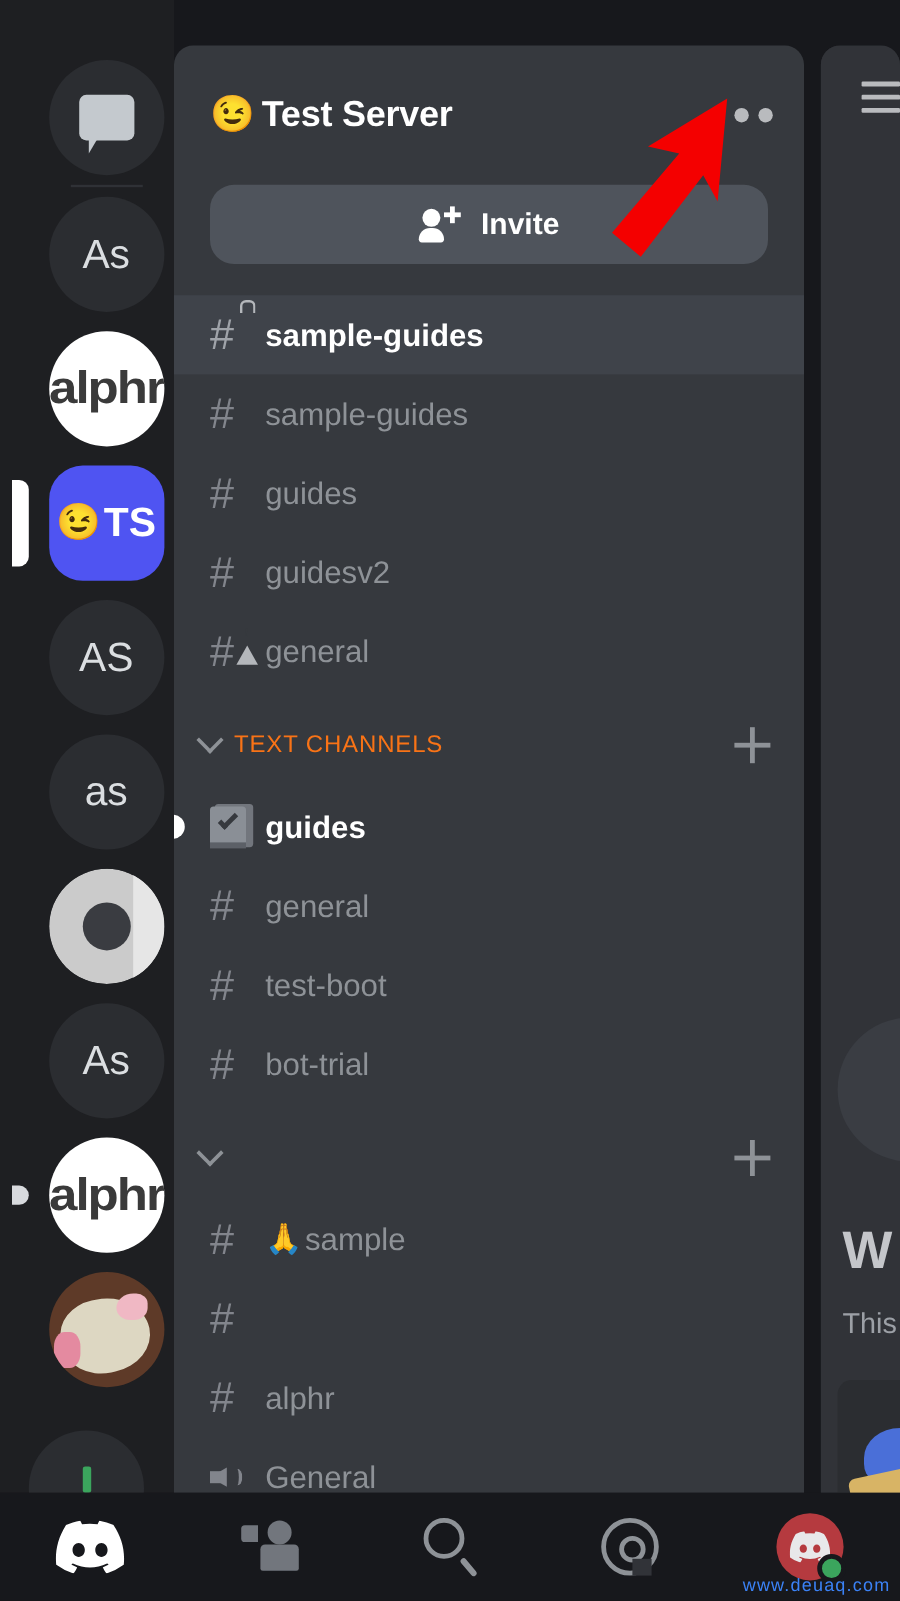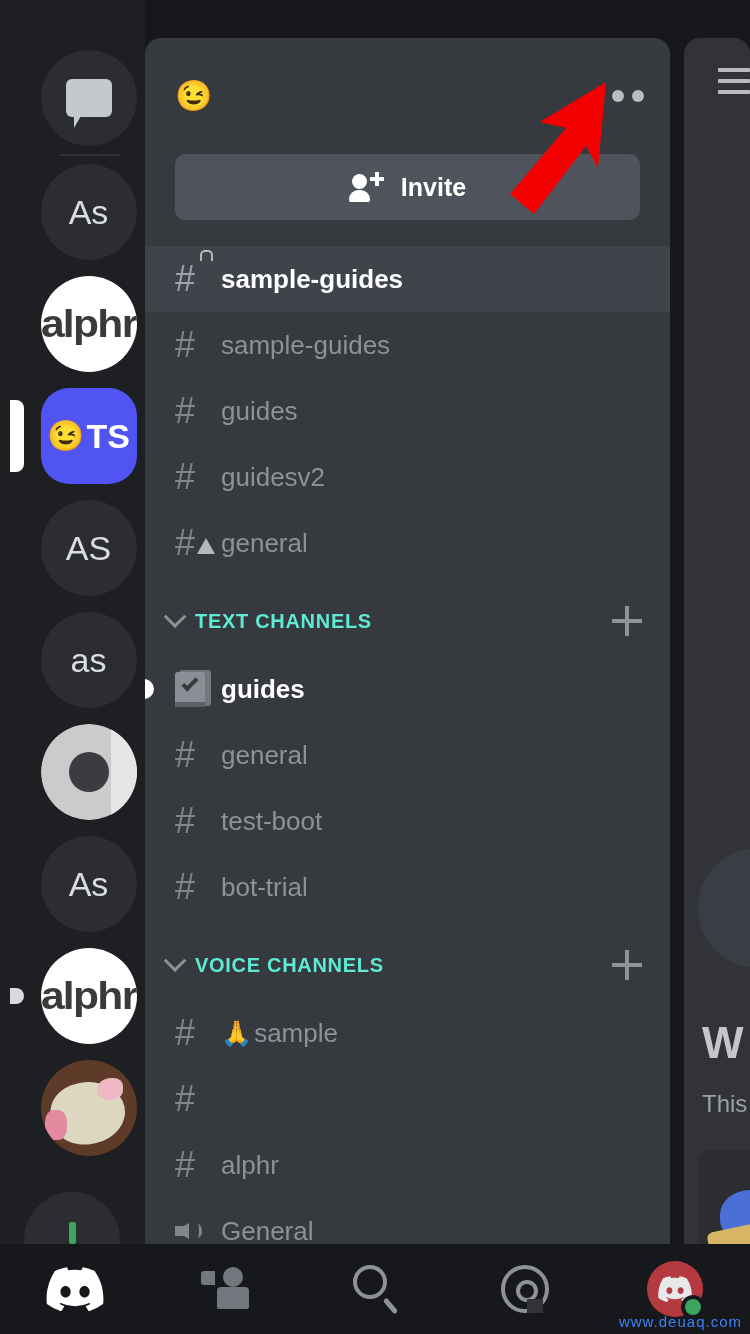--- a/index.html
+++ b/index.html
@@ -148,21 +148,21 @@
     padding: 8px 4px;
   }
   .more-btn i {
     width: 12px; height: 12px; border-radius: 50%;
     background: #b9bbbe; display: block;
   }
   .invite-btn {
     margin: 0 30px;
     height: 66px;
     background: #4f545c;
-    border-radius: 10px;
+    border-radius: 20px;
     display: flex; align-items: center; justify-content: center;
     gap: 18px;
   }
   .invite-label { color: #ffffff; font-size: 25px; font-weight: 600; }
   .person-add { position: relative; width: 34px; height: 30px; }
   .person-add .head {
     position: absolute; left: 3px; top: 2px;
     width: 15px; height: 15px; border-radius: 50%; background: #fff;
   }
   .person-add .body {
@@ -282,21 +282,21 @@
     padding: 0 28px 0 22px;
     margin-top: 10px;
   }
   .chev {
     width: 16px; height: 16px;
     border-right: 3px solid #8e9297; border-bottom: 3px solid #8e9297;
     transform: rotate(45deg) translate(-3px,-3px);
     margin-right: 12px;
   }
   .sec-title {
-    color: #5eead4; font-size: 20px; font-weight: 700;
+    color: #f97316; font-size: 20px; font-weight: 400;
     letter-spacing: 0.7px;
   }
   .plus-btn { margin-left: auto; position: relative; width: 30px; height: 30px; }
   .plus-btn::before, .plus-btn::after {
     content: ""; position: absolute; background: #8e9297;
   }
   .plus-btn::before { left: 13px; top: 0; width: 4px; height: 30px; }
   .plus-btn::after { left: 0; top: 13px; width: 30px; height: 4px; }
 
   
@@ -499,20 +499,21 @@
         <div class="sand"></div>
       </div>
     </div>
   </div>
 
   <div class="channel-panel">
 
     <div class="server-header">
       <div class="server-title">
         <span class="emoji">😉</span>
+        <span>Test Server</span>
       </div>
       <div class="more-btn">
         <i></i>
         <i></i>
         <i></i>
       </div>
     </div>
 
     <div class="invite-btn">
       <div class="person-add">
@@ -599,21 +600,20 @@
 
     <div class="ch-row">
       <div class="ch-icon">
           <span class="hash">#</span>
         </div>
       <span class="ch-name">bot-trial</span>
     </div>
 
     <div class="sec-header">
       <span class="chev"></span>
-      <span class="sec-title">VOICE CHANNELS</span>
       <span class="plus-btn"></span>
     </div>
 
     <div class="ch-row">
       <div class="ch-icon">
           <span class="hash">#</span>
         </div>
       <span class="ch-name">
         <span class="ch-emoji">🙏</span>
           <span>sample</span>

